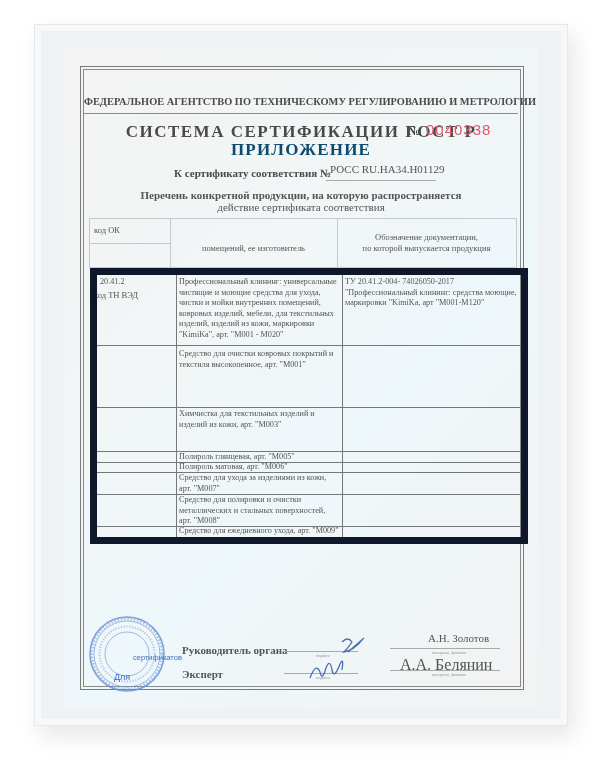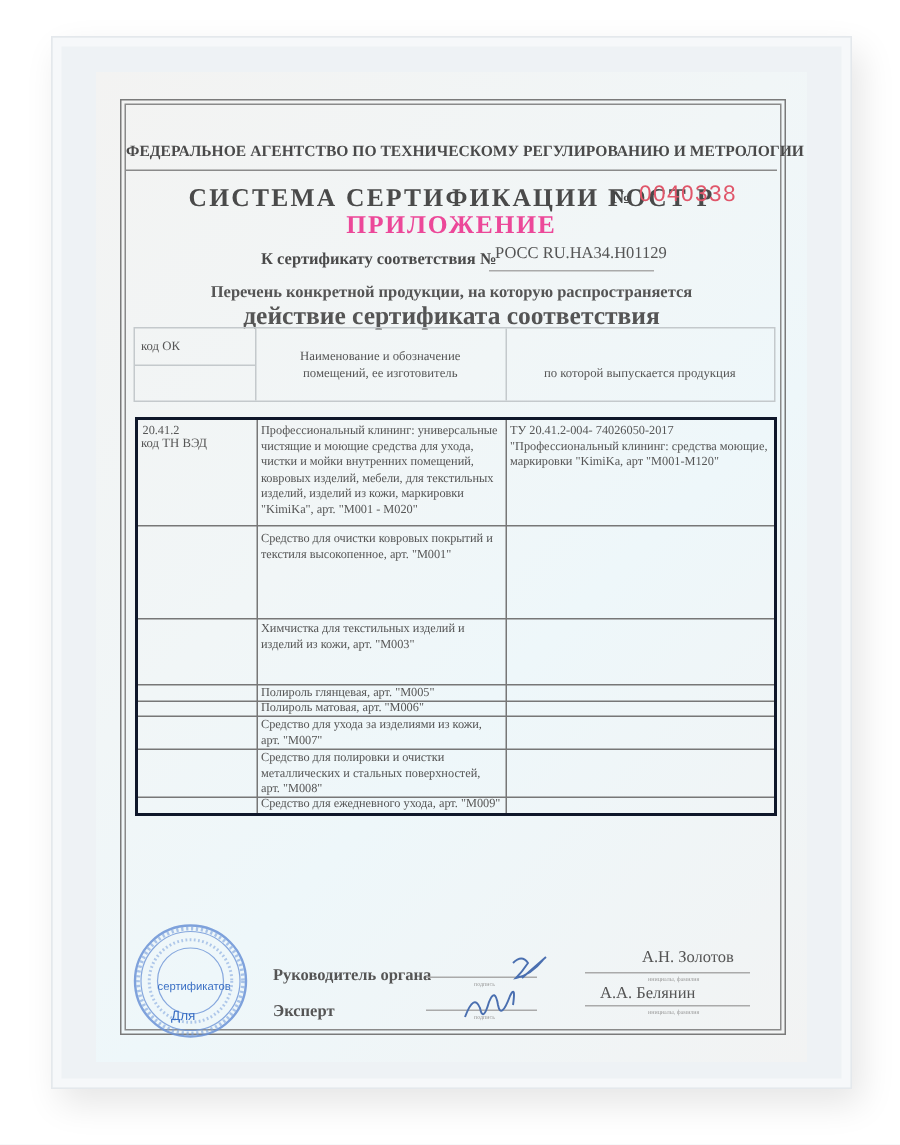--- a/index.html
+++ b/index.html
@@ -7,30 +7,30 @@
   .frame{position:absolute;left:34px;top:24px;width:532px;height:700px;background:#eef2f5;border:1px solid #e4e8ec;box-shadow:6px 10px 22px rgba(0,0,0,0.10),inset 0 0 0 6px #f6f8fa;}
   .sheet{position:absolute;left:64px;top:48px;width:474px;height:660px;background:linear-gradient(135deg,#f3f3f2 0%,#f1f6f7 40%,#eef7fa 60%,#f2f3f3 100%);}
   .border-outer{position:absolute;left:80px;top:66px;width:442px;height:622px;border:1px solid #7a7a7a;}
   .border-inner{position:absolute;left:83px;top:69px;width:436px;height:616px;border:1px solid #8a8a8a;}
   .hdr-line{position:absolute;left:84px;width:434px;height:0;border-top:1px solid #8a8a8a;}
   .t{position:absolute;color:#3c3c3c;white-space:nowrap;}
   .title1{left:84px;top:74px;width:434px;text-align:center;font-size:17px;font-weight:bold;letter-spacing:1.5px;color:#4a4a4a;margin-top:48px;}
   .title2{left:84px;top:96px;width:434px;text-align:center;font-size:10.4px;font-weight:bold;color:#4a4a4a;}
   .numlbl{left:408px;top:124px;font-size:12px;font-weight:bold;color:#444;}
   .numval{left:426px;top:121px;font-size:15px;color:#e0566a;font-family:"Liberation Sans","DejaVu Sans",sans-serif;letter-spacing:1px;}
-  .apx{left:84px;top:140px;width:434px;text-align:center;font-size:17px;font-weight:bold;letter-spacing:1.2px;color:#ec4899;}
+  .apx{left:84px;top:140px;width:434px;text-align:center;font-size:17px;font-weight:bold;letter-spacing:1.2px;color:#0c4a6e;}
   .certlbl{left:174px;top:167px;font-size:11px;font-weight:bold;color:#4a4a4a;}
   .certval{left:330px;top:163px;font-size:11px;color:#555;}
   .certline{position:absolute;left:326px;top:180px;width:110px;border-top:1px solid #aaa;}
   .list1{left:84px;top:189px;width:434px;text-align:center;font-size:11px;font-weight:bold;color:#555;}
-  .list2{left:84px;top:201px;width:434px;text-align:center;font-size:17px;font-weight:bold;color:#555;}
+  .list2{left:84px;top:201px;width:434px;text-align:center;font-size:11px;font-weight:normal;color:#555;}
   .htable{position:absolute;left:89px;top:218px;width:426px;height:48px;border:1px solid #c4c9cc;}
   .hcell{position:absolute;font-size:8.5px;color:#555;text-align:center;line-height:11px;}
   .vline{position:absolute;top:0;bottom:0;border-left:1px solid #c4c9cc;}
-  .btable{position:absolute;left:90px;top:278px;width:424px;border:2px solid #0f172a;}
+  .btable{position:absolute;left:90px;top:268px;width:424px;border:7px solid #0f172a;}
   .row{position:absolute;left:0;right:0;border-top:1px solid #777;}
   .cell{position:absolute;font-size:8.2px;color:#555;line-height:10.6px;white-space:normal;}
   .bcol{position:absolute;top:0;bottom:0;border-left:1px solid #777;}
   .sigtxt{font-size:11px;font-weight:bold;color:#555;}
   .smalltxt{font-size:4px;color:#999;}
   .sigline{position:absolute;height:0;border-top:1px solid #aaa;}
   .stamp{position:absolute;left:88px;top:614px;width:78px;height:80px;}
 </style>
 </head>
 <body>
@@ -53,22 +53,22 @@
 <div class="certline"></div>
 <div class="t list1">Перечень конкретной продукции,  на которую распространяется</div>
 <div class="t list2">действие сертификата соответствия</div>
 
 <div class="htable">
   <div class="vline" style="left:80px;"></div>
   <div class="vline" style="left:247px;"></div>
   <div style="position:absolute;left:0;width:80px;top:24px;border-top:1px solid #c4c9cc;"></div>
   <div class="hcell" style="left:4px;top:6px;text-align:center;">код ОК</div>
   <div class="hcell" style="left:4px;top:31px;text-align:left;margin-top:40px;">код ТН ВЭД</div>
-  <div class="hcell" style="left:80px;width:167px;top:13px;">Наименование и обозначение</div>
   <div class="hcell" style="left:80px;width:167px;top:24px;">помещений, ее изготовитель</div>
+  <div class="hcell" style="left:247px;width:179px;top:13px;">Обозначение документации,</div>
   <div class="hcell" style="left:247px;width:179px;top:24px;">по которой выпускается продукция</div>
 </div>
 
 <div class="btable" id="btable" style="height:262px;">
   <div class="bcol" style="left:79px;"></div>
   <div class="bcol" style="left:245px;"></div>
 
   <div class="row" style="top:0;border-top:none;height:70px;">
     <div class="cell" style="left:3px;top:2px;width:74px;">20.41.2</div>
     <div class="cell" style="left:82px;top:2px;width:160px;">Профессиональный клининг: универсальные чистящие и моющие средства для ухода, чистки и мойки внутренних помещений, ковровых изделий, мебели, для текстильных изделий, изделий из кожи, маркировки "KimiKa", арт. "M001 - M020"</div>
@@ -107,27 +107,27 @@
 
 <svg style="position:absolute;left:302px;top:630px;" width="70" height="58">
   <path d="M40 12 q6 -6 10 0 q-4 6 -8 10 q10 -2 18 -12 M46 22 l16 -14" stroke="#4a6fb0" stroke-width="1.3" fill="none"></path>
   <path d="M8 48 q6 -16 10 -6 q2 10 6 -4 q4 -10 6 2 q2 10 8 -6 q4 -8 2 6" stroke="#4a6fb0" stroke-width="1.3" fill="none"></path>
 </svg>
 
 <div class="t" style="left:428px;top:632px;font-size:11px;color:#555;">А.Н. Золотов</div>
 <div class="sigline" style="left:390px;top:648px;width:110px;"></div>
 <div class="t smalltxt" style="left:432px;top:650px;">инициалы, фамилия</div>
 
-<div class="t" style="left:400px;top:656px;font-size:11px;color:#555;">А.А. Белянин</div>
+<div class="t" style="left:400px;top:656px;font-size:16px;color:#555;">А.А. Белянин</div>
 <div class="sigline" style="left:390px;top:670px;width:110px;"></div>
 <div class="t smalltxt" style="left:432px;top:672px;">инициалы, фамилия</div>
 
 <div class="stamp">
   <svg width="78" height="80" viewBox="0 0 78 80">
     <circle cx="39" cy="40" r="37" fill="none" stroke="#6a92d6" stroke-width="1.6" opacity="0.85"></circle>
     <circle cx="39" cy="40" r="33" fill="none" stroke="#6a92d6" stroke-width="0.8" opacity="0.8"></circle>
     <circle cx="39" cy="40" r="22" fill="none" stroke="#6a92d6" stroke-width="0.8" opacity="0.8"></circle>
     <circle cx="39" cy="40" r="35" fill="none" stroke="#7aa0dc" stroke-width="2.5" stroke-dasharray="1.5 1.8" opacity="0.6"></circle>
     <circle cx="39" cy="40" r="27.5" fill="none" stroke="#7aa0dc" stroke-width="2" stroke-dasharray="1.2 1.6" opacity="0.55"></circle>
   </svg>
   <div class="t" style="left:26px;top:26px;font-size:9px;color:#3a6fc4;font-family:'Liberation Sans','DejaVu Sans',sans-serif;margin-top:32px;">Для</div>
-  <div class="t" style="left:17px;top:39px;font-size:7.5px;color:#3a6fc4;font-family:'Liberation Sans','DejaVu Sans',sans-serif;">сертификатов</div>
+  <div class="t" style="left:17px;top:39px;font-size:7.5px;color:#3a6fc4;font-family:'Liberation Sans','DejaVu Sans',sans-serif;padding-left:28px;">сертификатов</div>
 </div>
 
 </body></html>

